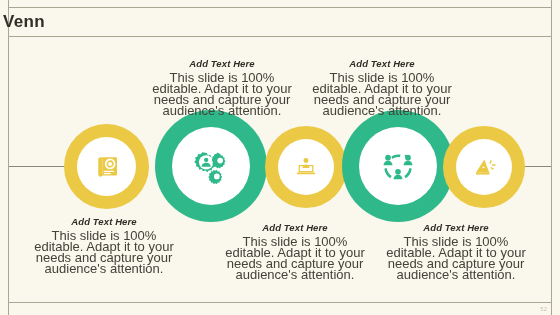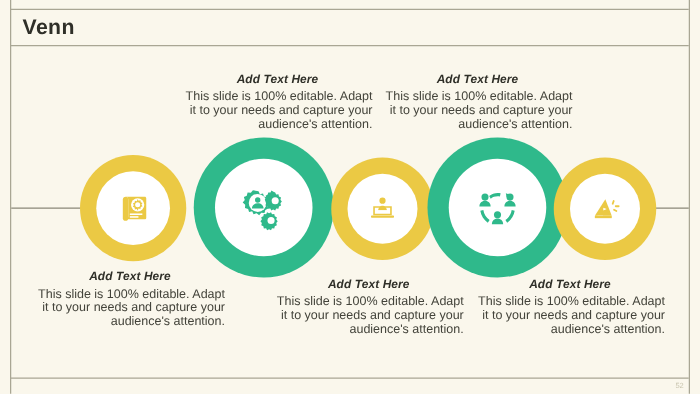--- a/index.html
+++ b/index.html
@@ -29,21 +29,21 @@
   }
   .rule-v-left   { left: 8px;  top: 0;    width: 1px;  height: 315px; }
   .rule-v-right  { left: 551px; top: 0;   width: 1px;  height: 315px; }
   .rule-h-top    { left: 8px;  top: 7px;  width: 543px; height: 1px; }
   .rule-h-title  { left: 8px;  top: 36px; width: 543px; height: 1px; }
   .rule-h-bottom { left: 8px;  top: 302px; width: 543px; height: 1px; }
 
   
   .title {
     position: absolute;
-    left: 18px;
+    left: 3px;
     top: 11px;
     font-size: 17px;
     font-weight: bold;
     color: #2f2f28;
     letter-spacing: 0.3px;
     line-height: 22px;
   }
 
   
   .connector {
@@ -91,24 +91,23 @@
   }
   .tb .head {
     font-size: 9.5px;
     font-weight: bold;
     color: #2f2f28;
     margin-bottom: 3px;
     letter-spacing: 0.1px;
     font-style: italic;
   }
   .tb .body {
-    font-size: 10px;
+    font-size: 13px;
     line-height: 11px;
     color: #43433a;
-    text-align: right;
   }
 
   .tb-top1    { left: 146px; top: 58px;  width: 152px; }
   .tb-top2    { left: 306px; top: 58px;  width: 152px; }
   .tb-bot1    { left: 28px;  top: 216px; width: 152px; }
   .tb-bot2    { left: 219px; top: 222px; width: 152px; }
   .tb-bot3    { left: 380px; top: 222px; width: 152px; }
 
   .page-num {
     position: absolute;

